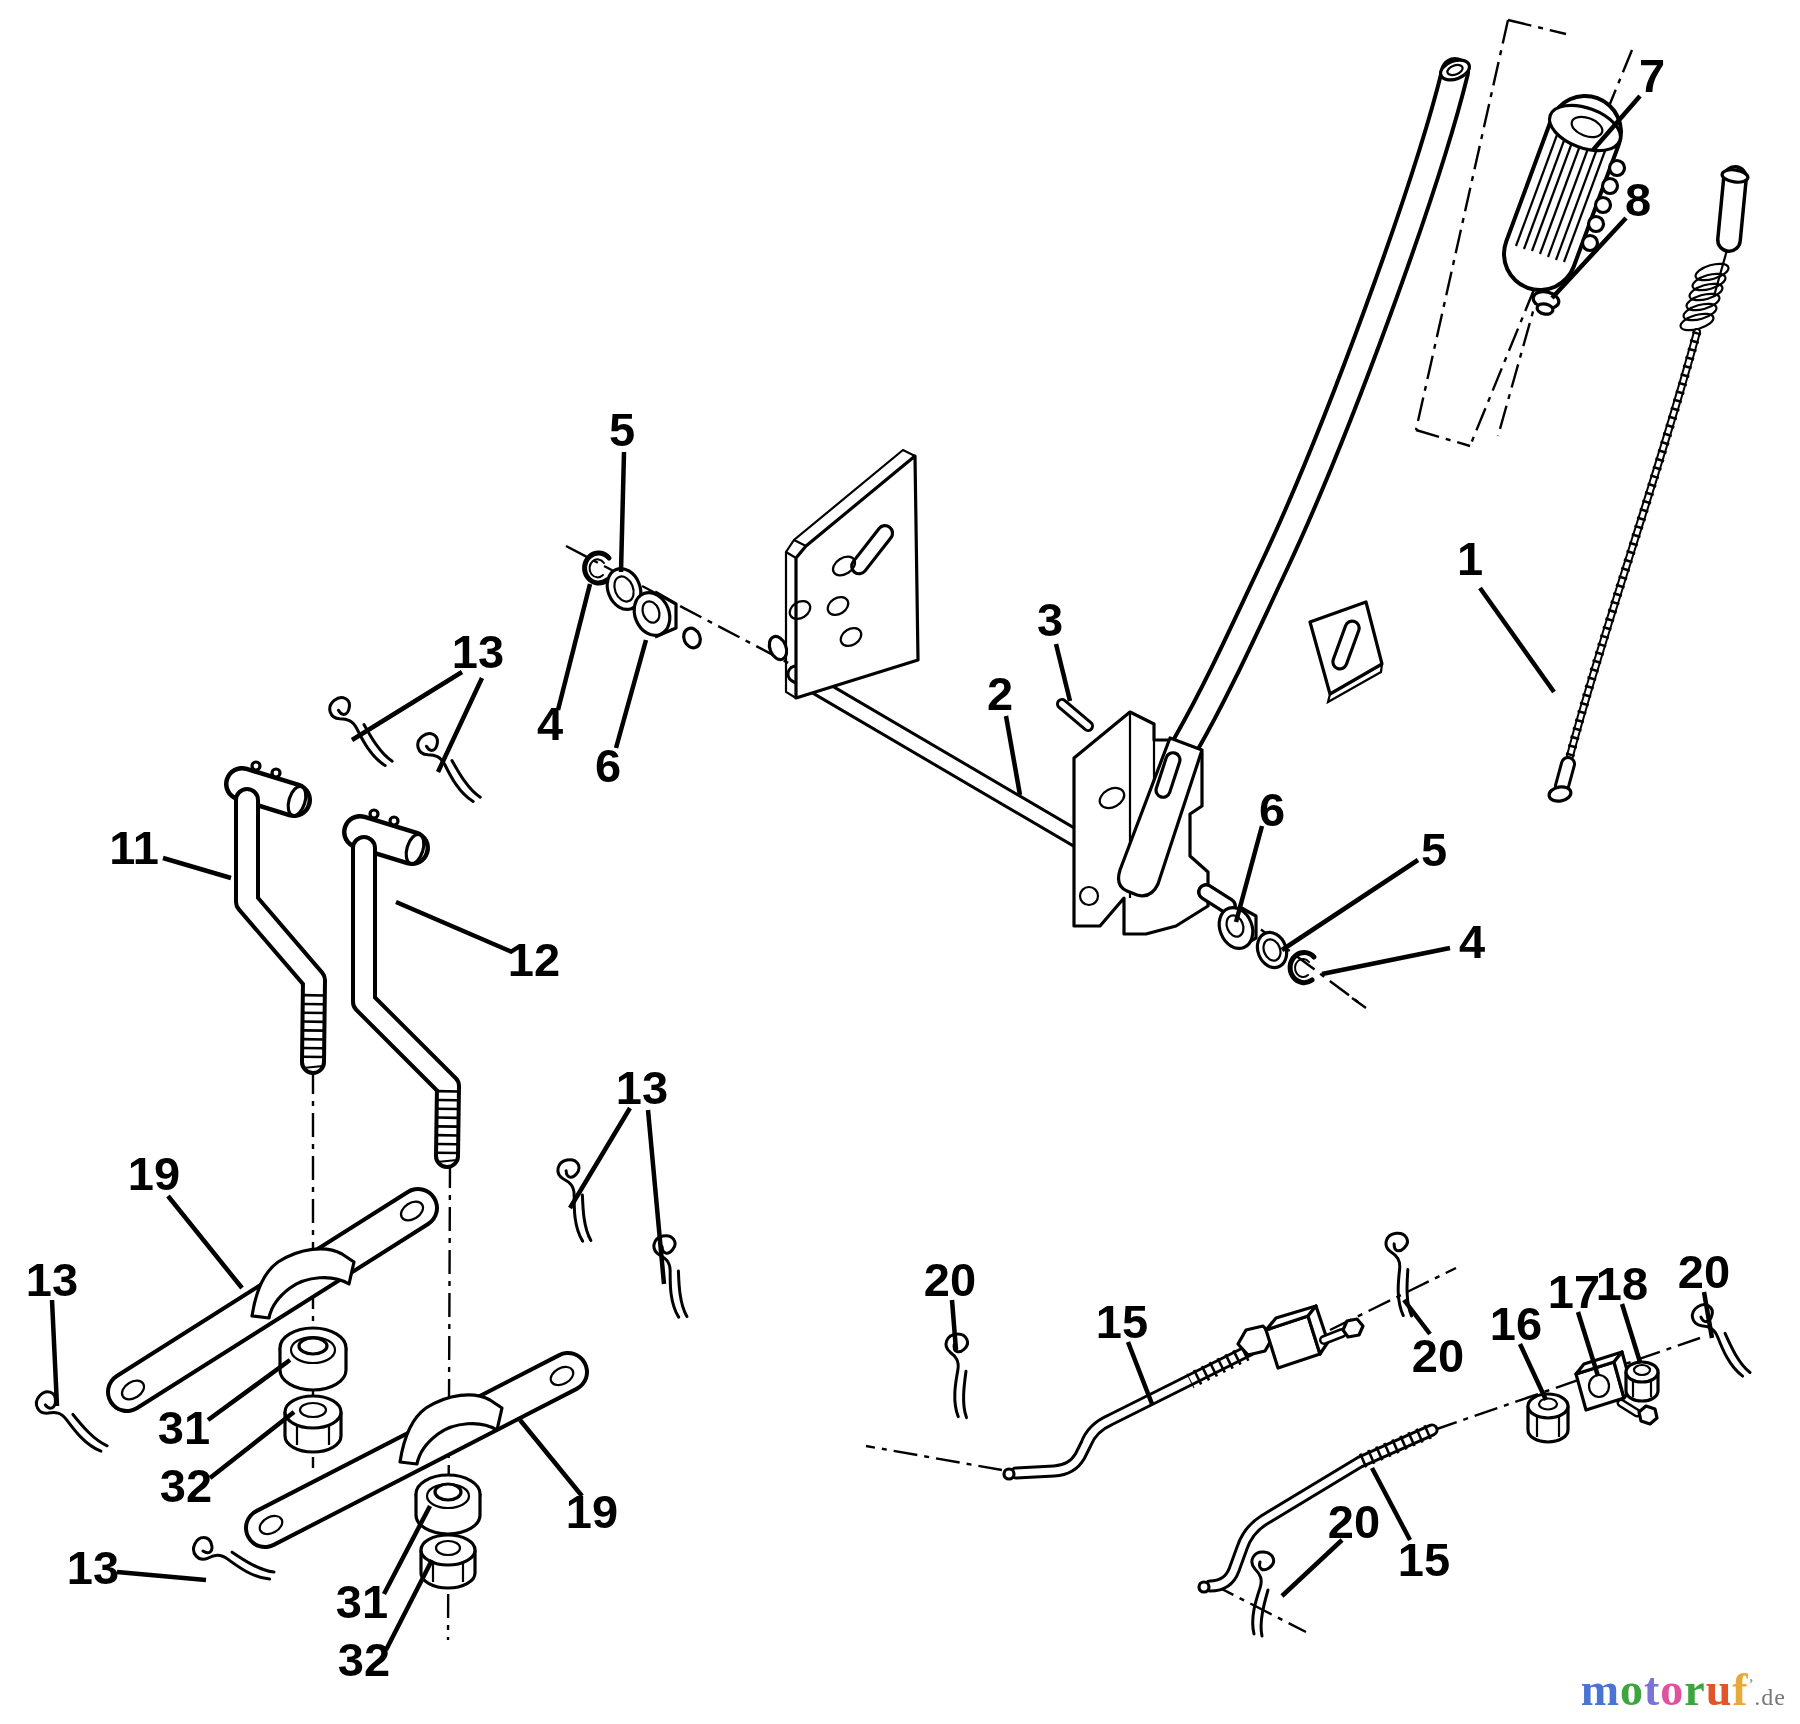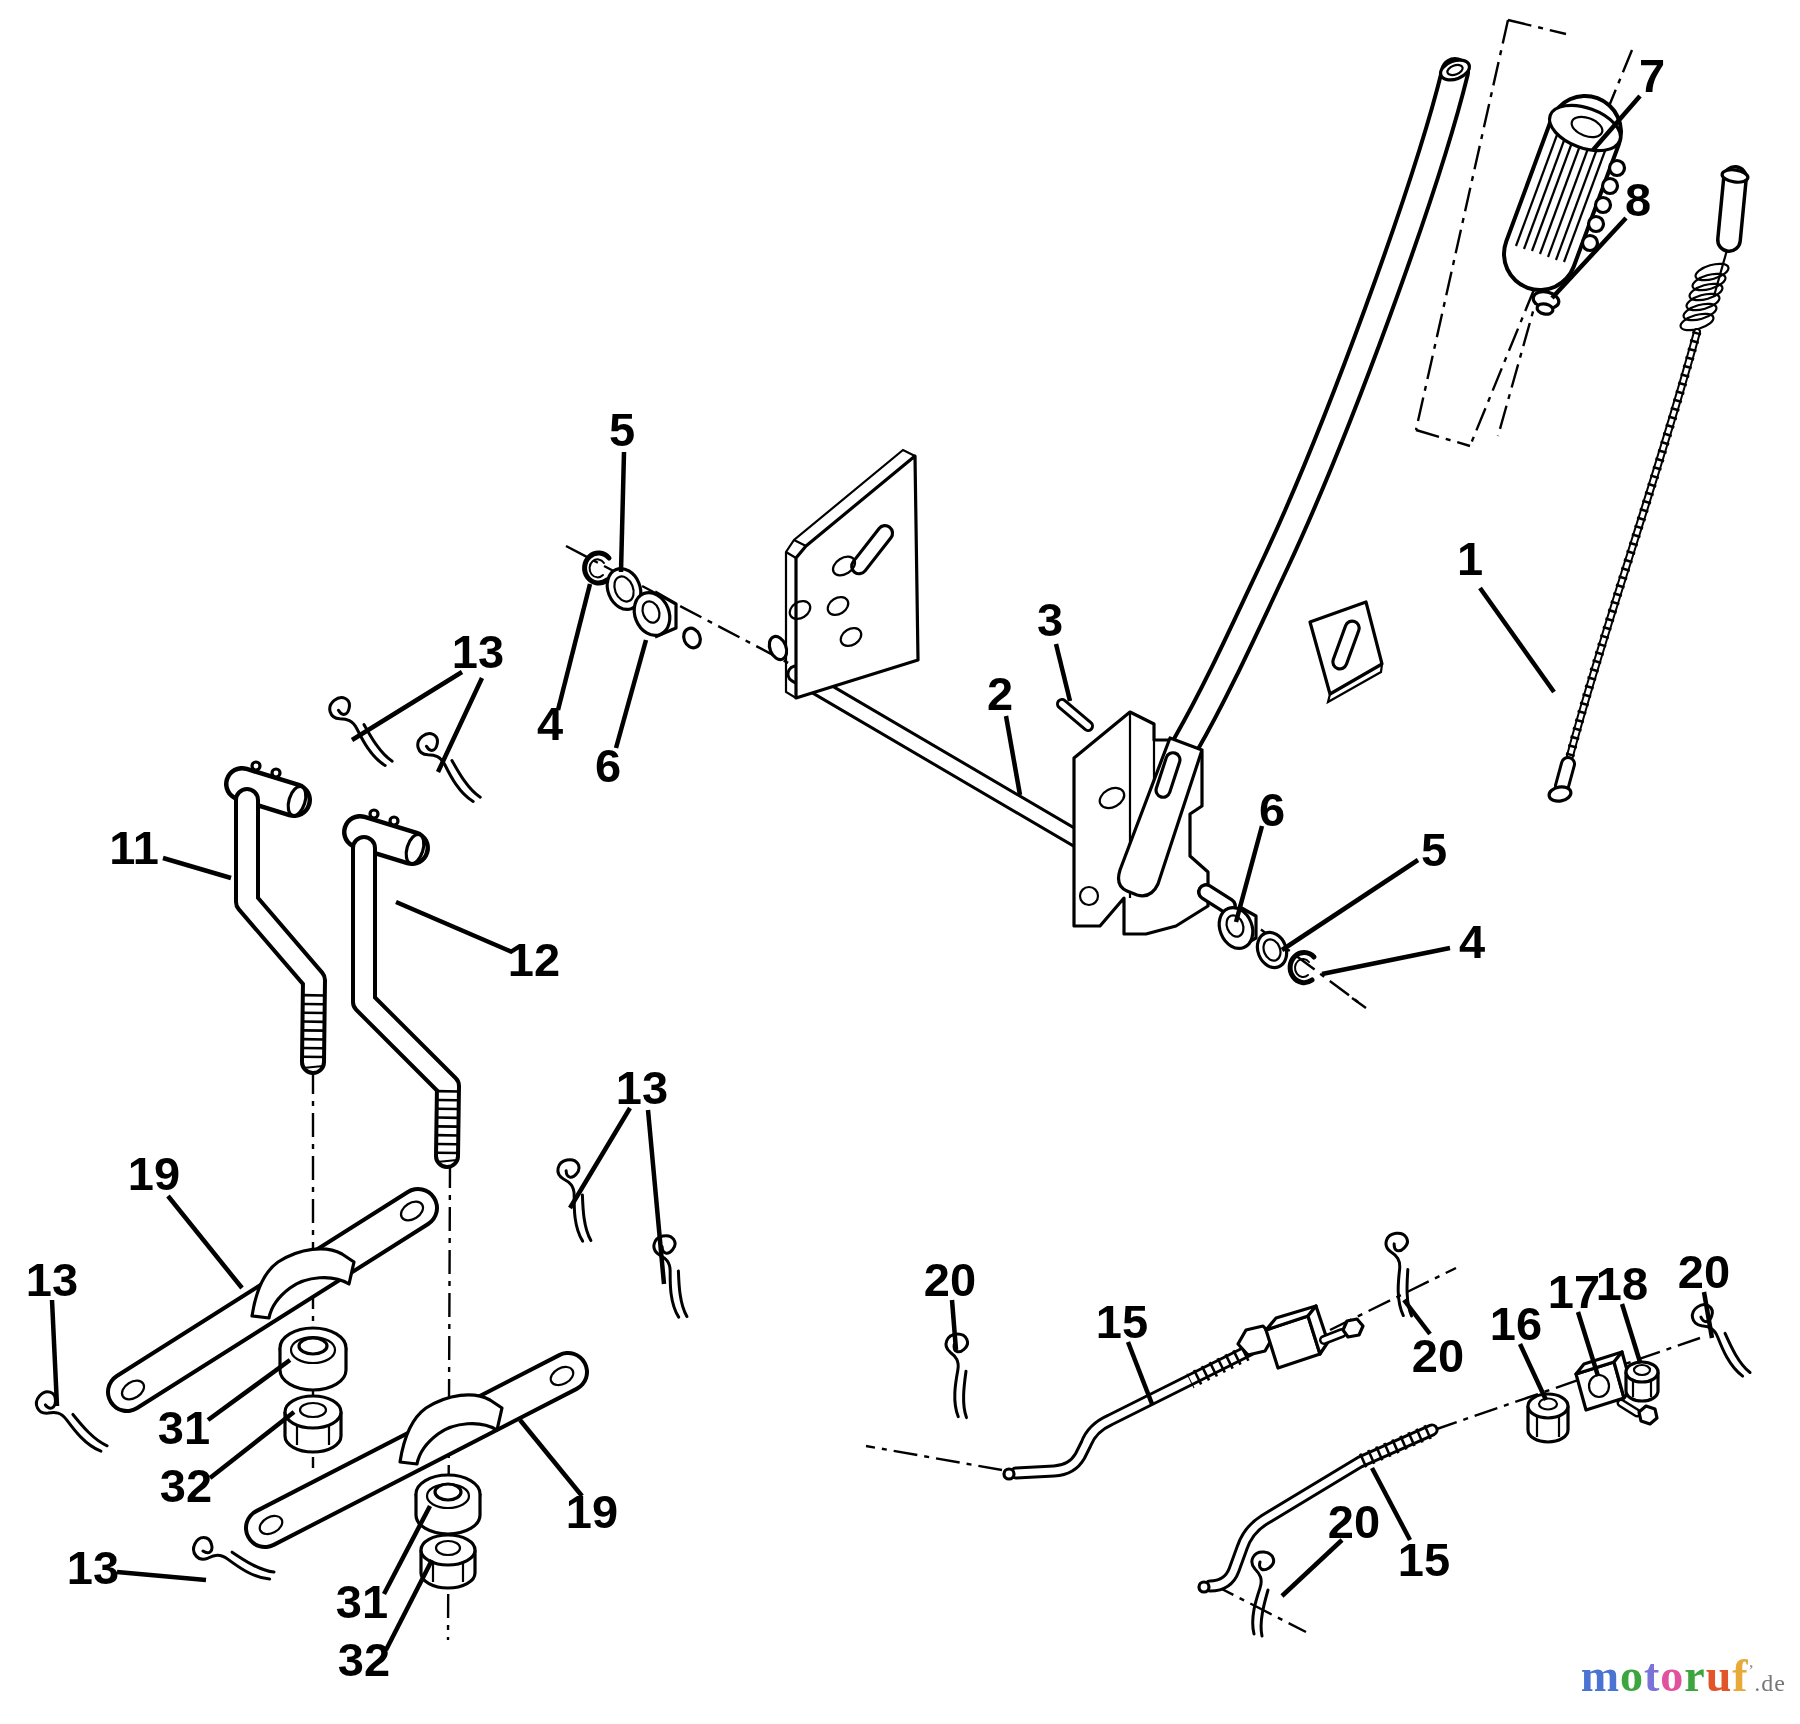--- a/index.html
+++ b/index.html
@@ -8,21 +8,21 @@
   svg{position:absolute;left:0;top:0;}
   .callout{font-family:"Liberation Sans",sans-serif;font-weight:700;font-size:47px;fill:#000;}
   .ol{stroke:#000;fill:none;stroke-linecap:round;stroke-linejoin:round;}
   .wh{stroke:#fff;fill:none;stroke-linecap:round;stroke-linejoin:round;}
   .part{stroke:#000;fill:#fff;stroke-width:3.2;stroke-linejoin:round;}
   .thin{stroke:#000;fill:none;stroke-width:2.2;}
   .dash{stroke:#000;fill:none;stroke-width:2.4;stroke-dasharray:24 7 5 7;}
   .lead{stroke:#000;stroke-width:4.5;fill:none;}
   .thread{stroke:#000;fill:none;stroke-dasharray:2.6 6.2;}
   .clipstroke{stroke:#000;fill:none;stroke-width:3;stroke-linecap:round;}
-  .watermark{position:absolute;right:14px;bottom:22px;font-family:"Liberation Serif",serif;
+  .watermark{position:absolute;right:14px;bottom:8px;font-family:"Liberation Serif",serif;
              font-weight:700;font-size:46px;letter-spacing:1px;}
   .watermark .suffix{font-size:24px;color:#777;font-weight:400;}
   .watermark .tm{font-size:14px;color:#999;vertical-align:super;}
 </style>
 </head>
 <body>
 
 <div class="stage">
 <svg width="1800" height="1724" viewBox="0 0 1800 1724" xmlns="http://www.w3.org/2000/svg">
 

